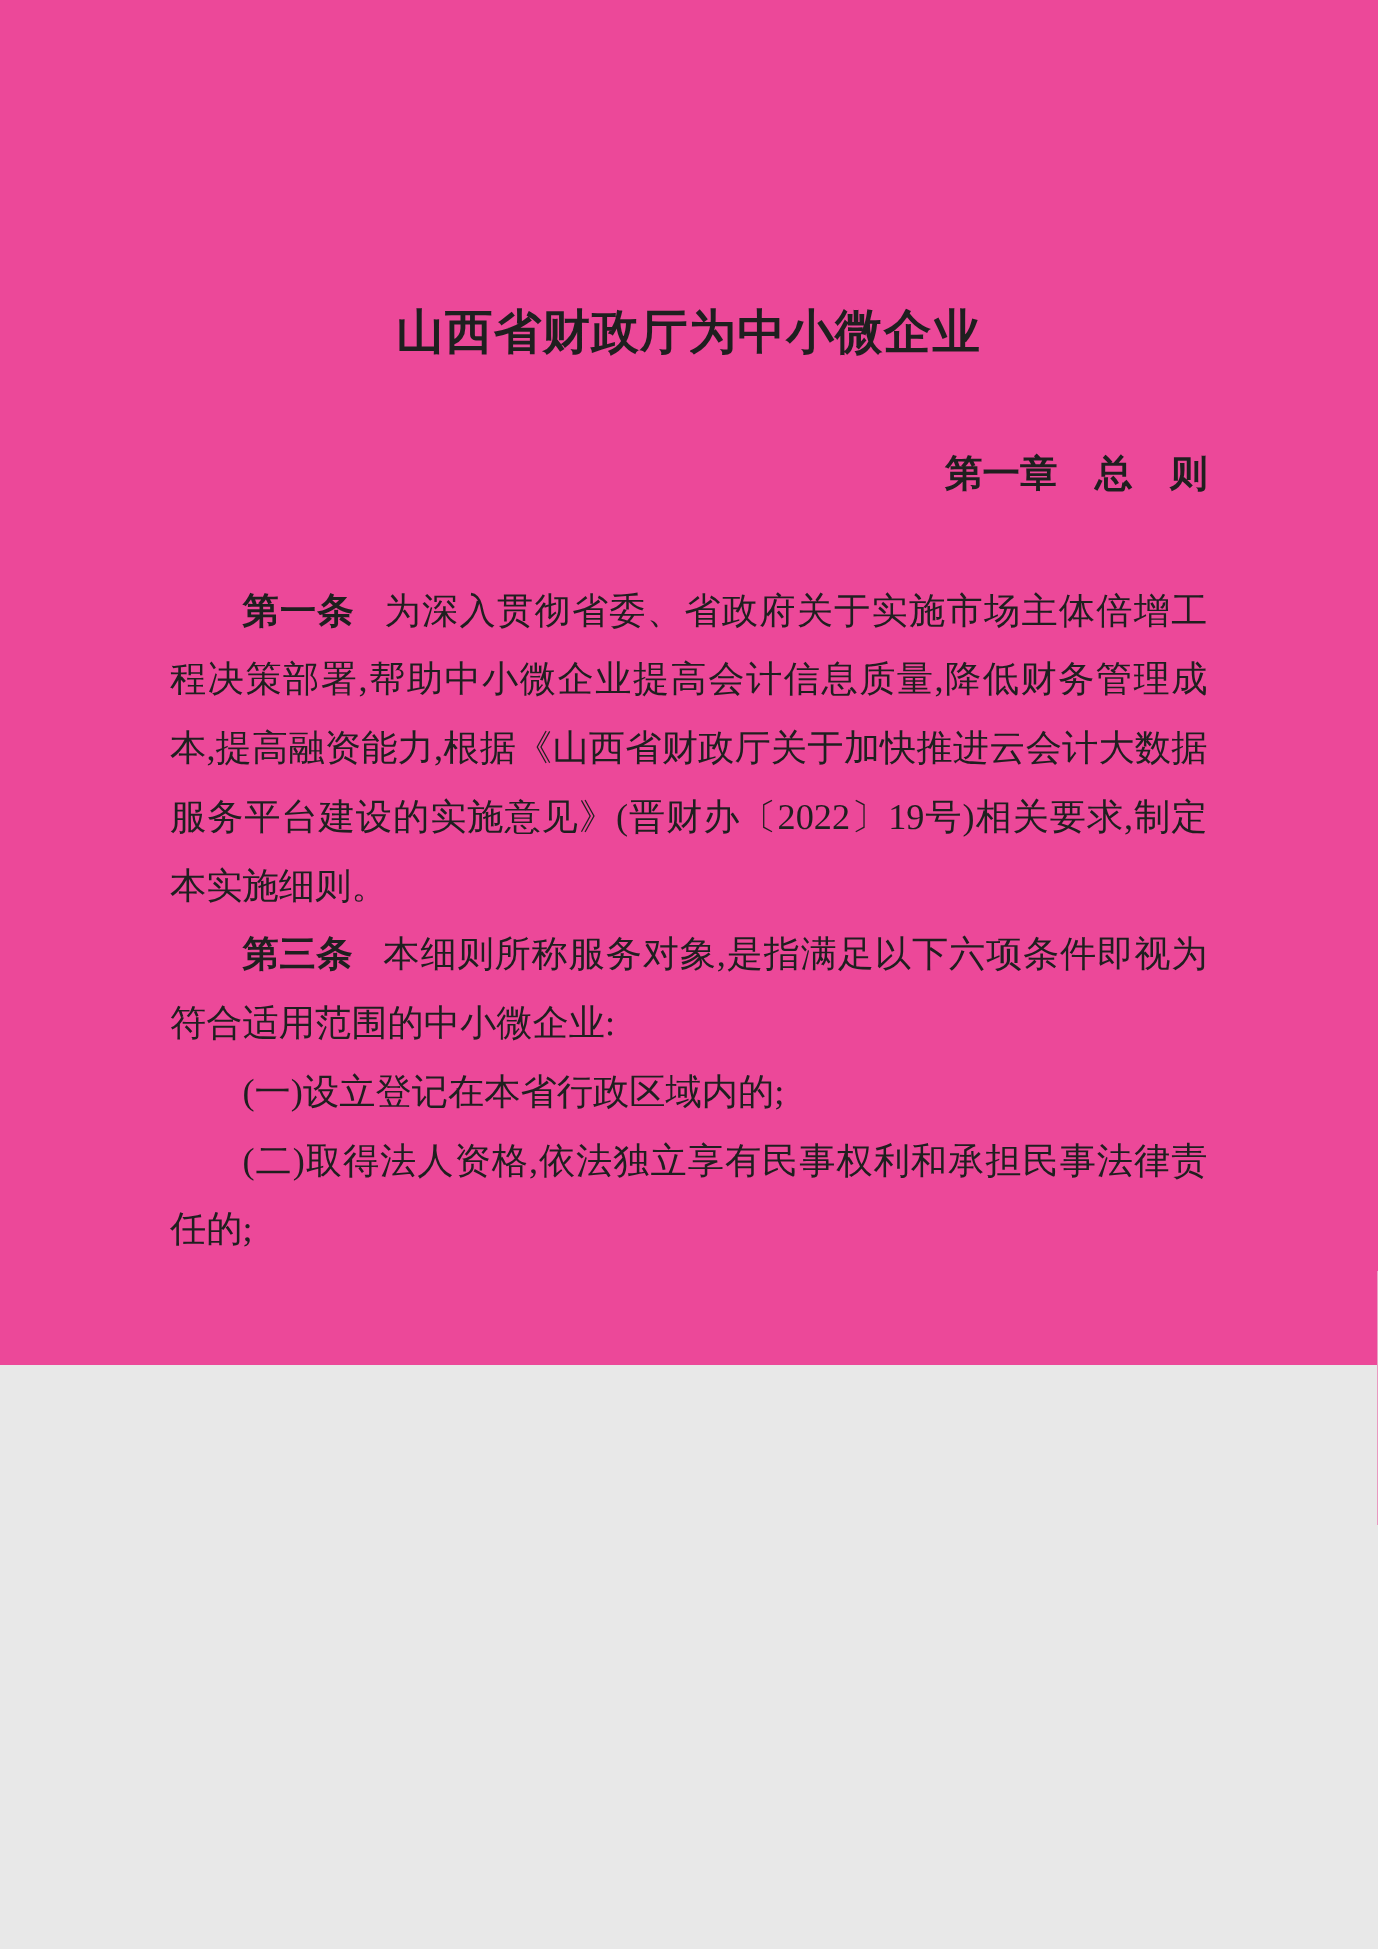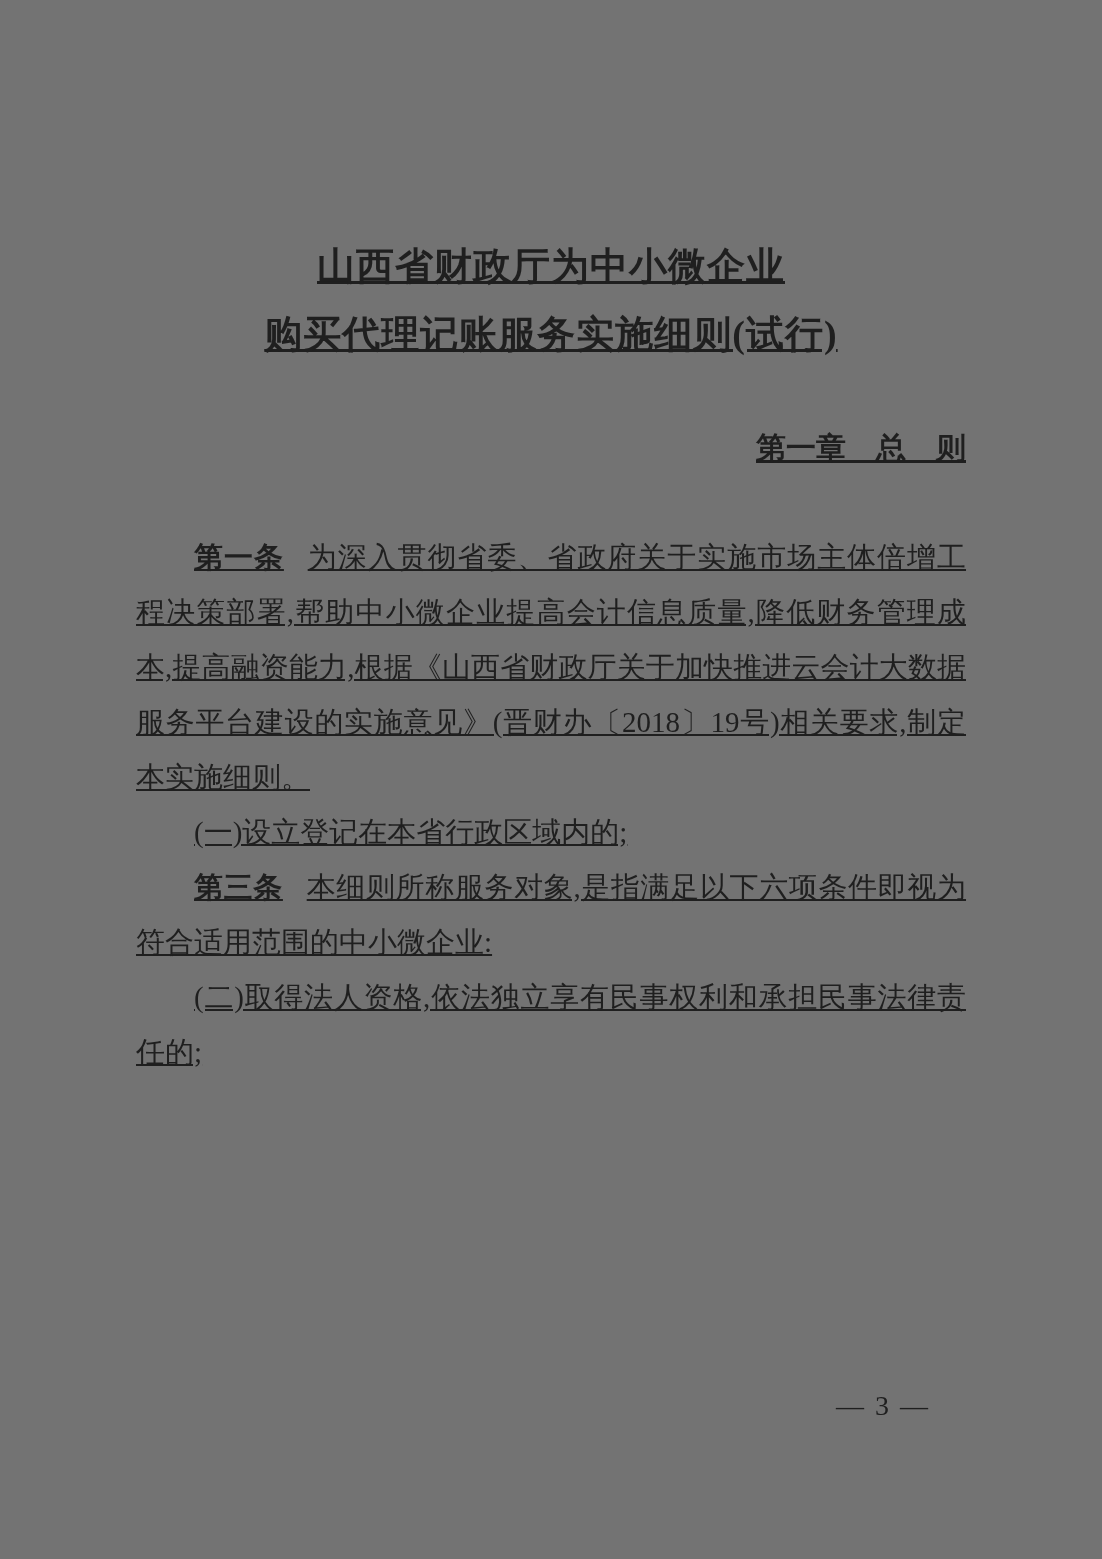--- a/index.html
+++ b/index.html
@@ -2,27 +2,26 @@
 <html><head>
 <meta charset="utf-8">
 <style>
   * { margin: 0; padding: 0; box-sizing: border-box; }
   html, body { background: #e8e8e8; }
   body { font-family: "Liberation Serif", "DejaVu Serif", serif; }
 
   .page {
     position: relative;
     width: 1102px;
-    height: 1559px;
+    height: 1092px;
     margin: 0 auto;
-    background: #737373;
+    background: #ec4899;
     color: #1f1f1f;
     padding: 232px 136px 0 136px;
     overflow: hidden;
-    text-decoration: underline;
   }
 
   .doc-title {
     font-size: 38px;
     line-height: 68px;
     font-weight: bold;
     text-align: center;
     letter-spacing: 1px;
     margin-bottom: 52px;
   }
@@ -61,38 +60,37 @@
     color: #1f1f1f;
   }
 </style>
 </head>
 <body>
 
 <div class="page">
 
   <h1 class="doc-title">
     <span class="title-line">山西省财政厅为中小微企业</span>
-    <span class="title-line">购买代理记账服务实施细则(试行)</span>
   </h1>
 
   <h2 class="chapter-heading ch1">第一章　总　则</h2>
 
   <div class="body-block">
     <p class="para">
-      <span class="article-label">第一条</span><span class="article-text">为深入贯彻省委、省政府关于实施市场主体倍增工程决策部署,帮助中小微企业提高会计信息质量,降低财务管理成本,提高融资能力,根据《山西省财政厅关于加快推进云会计大数据服务平台建设的实施意见》(晋财办〔2018〕19号)相关要求,制定本实施细则。</span>
+      <span class="article-label">第一条</span><span class="article-text">为深入贯彻省委、省政府关于实施市场主体倍增工程决策部署,帮助中小微企业提高会计信息质量,降低财务管理成本,提高融资能力,根据《山西省财政厅关于加快推进云会计大数据服务平台建设的实施意见》(晋财办〔2022〕19号)相关要求,制定本实施细则。</span>
     </p>
   </div>
 
 
   <div class="body-block">
     <p class="para">
-      <span class="article-label"></span><span class="article-text">(一)设立登记在本省行政区域内的;</span>
+      <span class="article-label">第三条</span><span class="article-text">本细则所称服务对象,是指满足以下六项条件即视为符合适用范围的中小微企业:</span>
     </p>
     <p class="para">
-      <span class="article-label">第三条</span><span class="article-text">本细则所称服务对象,是指满足以下六项条件即视为符合适用范围的中小微企业:</span>
+      <span class="article-label"></span><span class="article-text">(一)设立登记在本省行政区域内的;</span>
     </p>
     <p class="para">
       <span class="article-label"></span><span class="article-text">(二)取得法人资格,依法独立享有民事权利和承担民事法律责任的;</span>
     </p>
   </div>
 
   <div class="page-footer">— 3 —</div>
 
 </div>
 

